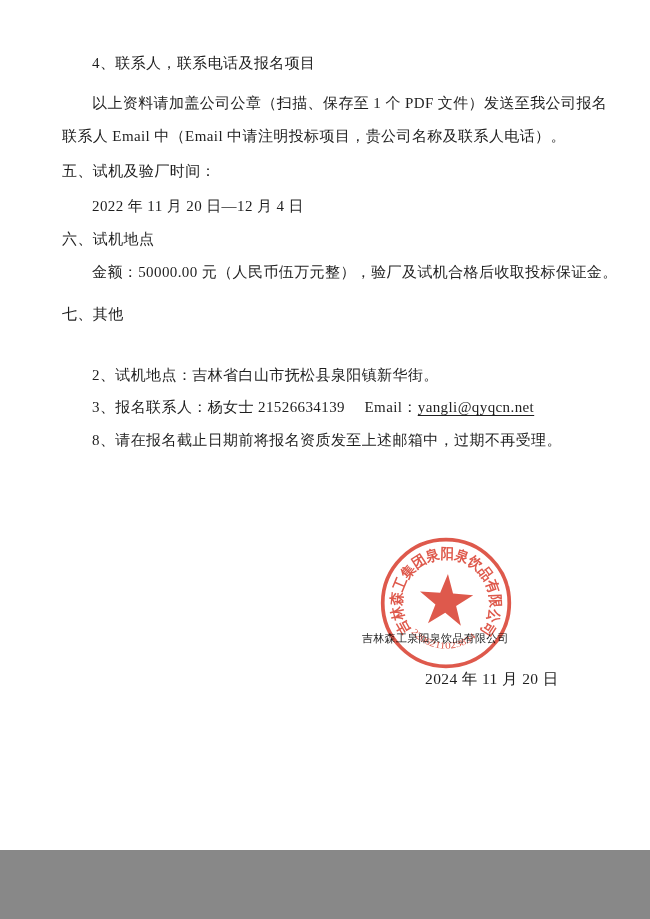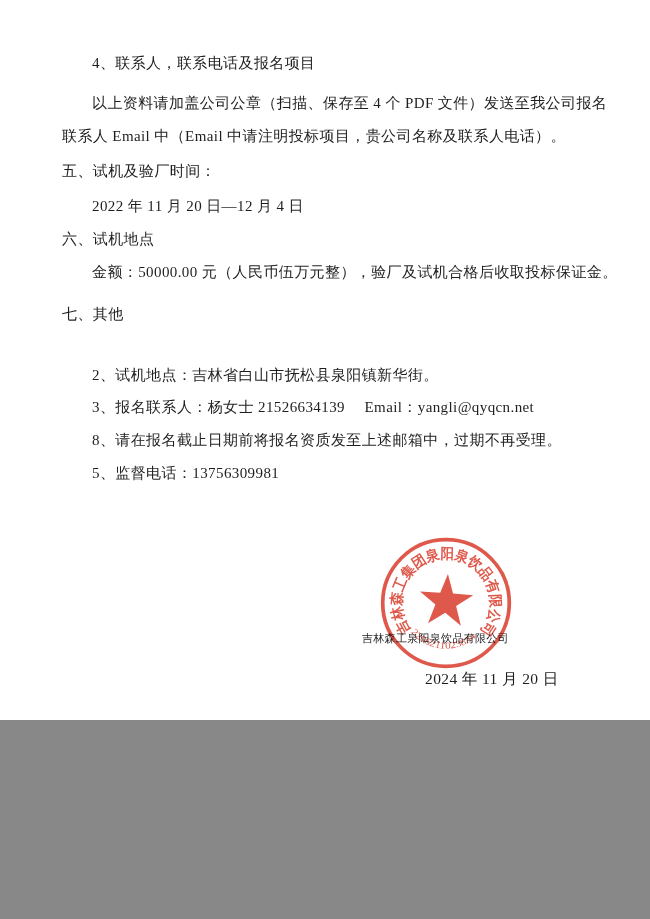--- a/index.html
+++ b/index.html
@@ -1,36 +1,37 @@
 <!DOCTYPE html>
 <html><head>
 <meta charset="utf-8">
 <style>
   html, body { margin: 0; padding: 0; background: #888; }
   .page {
     position: relative;
     width: 650px;
-    height: 720px;
+    height: 850px;
     margin: 0 auto;
     background: #ffffff;
     font-family: "Liberation Serif", "DejaVu Serif", serif;
     color: #1e1e1e;
     overflow: hidden;
   }
   .ln {
     position: absolute;
     margin: 0;
     font-size: 15px;
     letter-spacing: 0.4px;
     white-space: nowrap;
     line-height: 21px;
   }
   .ind0 { left: 62px; }
   .ind1 { left: 92px; }
   .u {
+    text-decoration: underline;
     text-underline-offset: 3px;
   }
   .sig-company {
     position: absolute;
     left: 362px;
     top: 631px;
     margin: 0;
     font-size: 11px;
     letter-spacing: 0.3px;
     white-space: nowrap;
@@ -58,35 +59,34 @@
     opacity: 0.92;
     mix-blend-mode: multiply;
   }
 </style>
 </head>
 <body>
 
 <div class="page">
 
   <p class="ln ind1" style="top:53px">4、联系人，联系电话及报名项目</p>
-  <p class="ln ind1" style="top:93px">以上资料请加盖公司公章（扫描、保存至 4 个 PDF 文件）发送至我公司报名</p>
+  <p class="ln ind1" style="top:93px">以上资料请加盖公司公章（扫描、保存至 1 个 PDF 文件）发送至我公司报名</p>
   <p class="ln ind0" style="top:126px">联系人 Email 中（Email 中请注明投标项目，贵公司名称及联系人电话）。</p>
   <p class="ln ind0" style="top:161px">五、试机及验厂时间：</p>
   <p class="ln ind1" style="top:196px">2022 年 11 月 20 日—12 月 4 日</p>
   <p class="ln ind0" style="top:229px">六、试机地点</p>
   <p class="ln ind1" style="top:262px">金额：50000.00 元（人民币伍万元整），验厂及试机合格后收取投标保证金。</p>
   <p class="ln ind0" style="top:304px">七、其他</p>
   <p class="ln ind1" style="top:365px">2、试机地点：吉林省白山市抚松县泉阳镇新华街。</p>
 
   <p class="ln ind1" style="top:397px">
     <span>3、报名联系人：杨女士 21526634139　 Email：</span><span class="u">yangli@qyqcn.net</span>
   </p>
 
   <p class="ln ind1" style="top:430px">8、请在报名截止日期前将报名资质发至上述邮箱中，过期不再受理。</p>
-  <p class="ln ind1" style="top:463px">5、监督电话：13756309981</p>
 
   <svg class="seal" viewBox="0 0 160 160" aria-hidden="true">
     <circle cx="80" cy="80" r="61" fill="none" stroke-width="3.6" stroke="#dc4b3c"></circle>
     <defs>
       <path id="arcTop" d="M 46.1 106.5 A 43 43 0 1 1 113.9 106.5" fill="none"></path>
       <path id="arcBot" d="M 46.3 108.3 A 44 44 0 0 0 113.7 108.3" fill="none"></path>
     </defs>
     <polygon points="80,52 86.2,70.5 105.7,70.7 90,82.2 95.9,100.8 80,89.5 64.1,100.8 70,82.2 54.3,70.7 73.8,70.5" transform="rotate(4 80 79)" fill="#dc4b3c"></polygon>
     <text font-size="14" letter-spacing="0" textLength="194" lengthAdjust="spacingAndGlyphs" font-family="Liberation Serif, DejaVu Serif, serif" font-weight="bold" fill="#dc4b3c">
       <textPath href="#arcTop" startOffset="0">吉林森工集团泉阳泉饮品有限公司</textPath>

